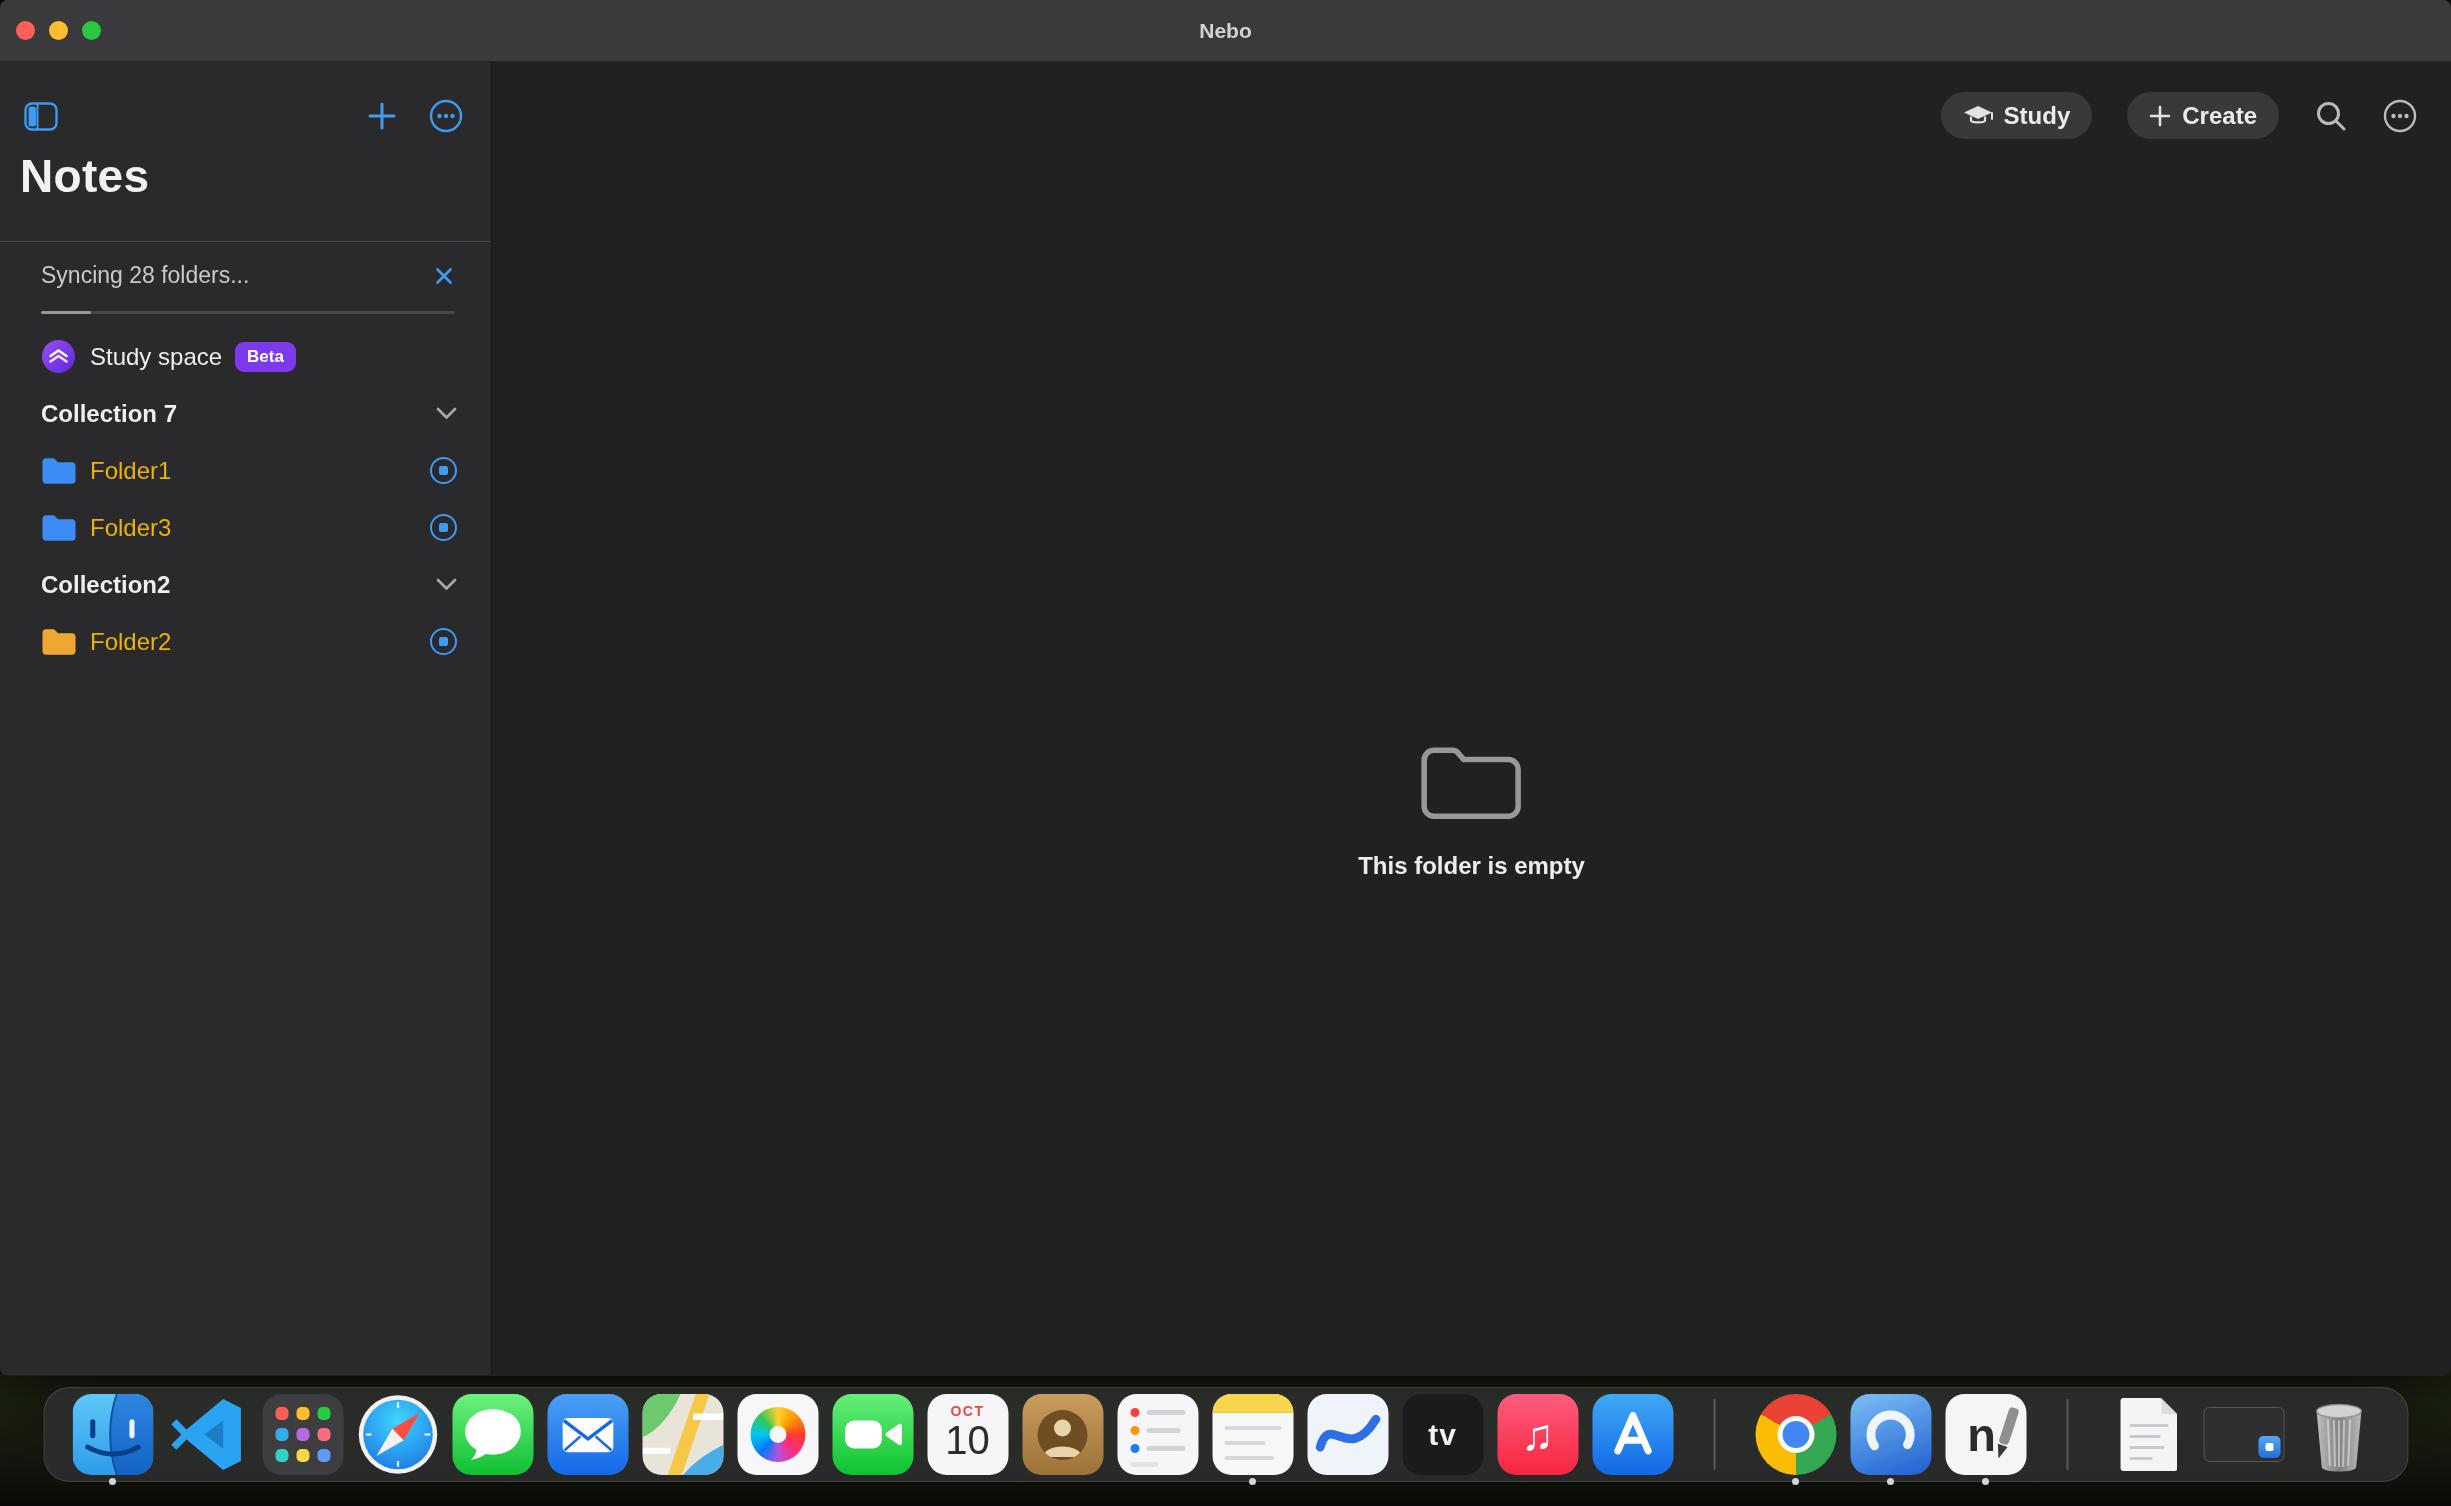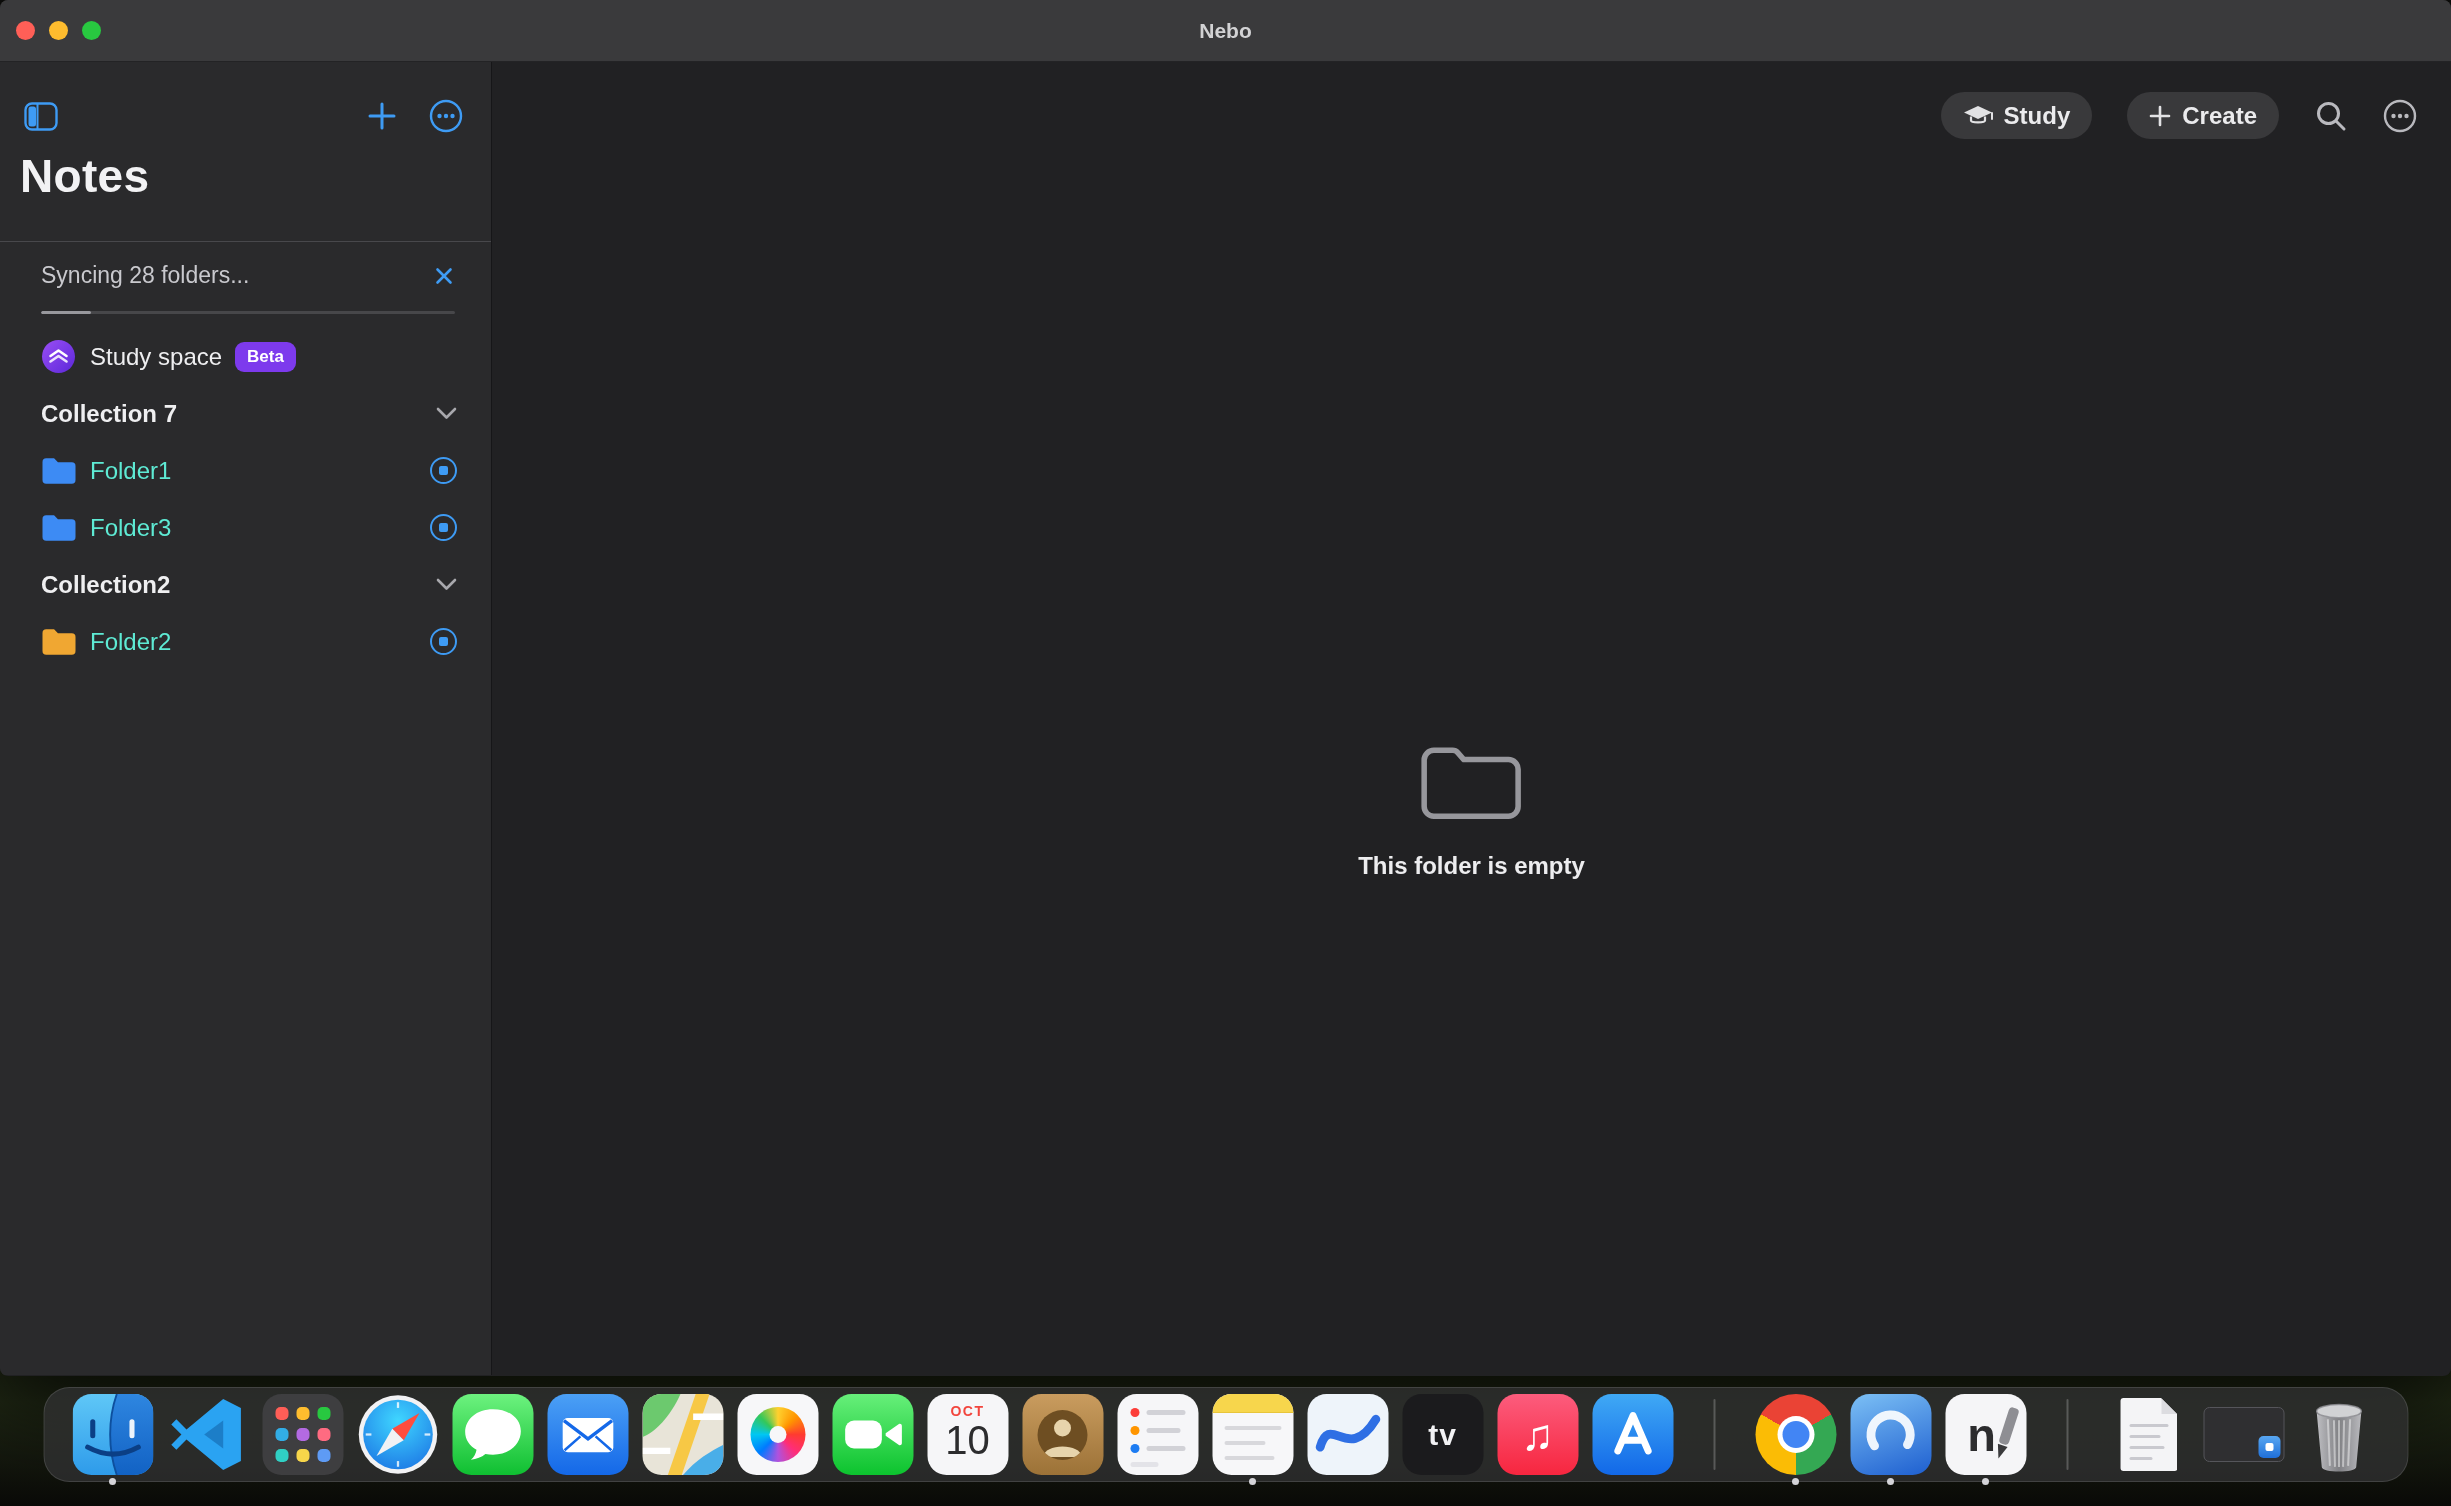--- a/index.html
+++ b/index.html
@@ -34,21 +34,21 @@
   .sync-box { margin-top:38px; border-top:1px solid rgba(120,120,128,.38);
               padding:20px 36px 14px 41px; }
   .sync-row { display:flex; align-items:center; justify-content:space-between; }
   .sync-text { color:#c9c9ce; font-size:23px; }
   .progress-track { margin-top:22px; height:3px; background:#47474a; border-radius:2px; overflow:hidden; }
   .progress-fill { height:100%; background:#98989d; border-radius:2px; }
 
   .row { height:57px; display:flex; align-items:center; padding:0 34px 0 41px; }
   .row .spacer { flex:1; }
   .section-label { color:#efeff1; font-weight:700; font-size:24px; }
-  .folder-label { color:#5eead4; font-size:24px; margin-left:13px; }
+  .folder-label { color:#eab308; font-size:24px; margin-left:13px; }
   .ss-label { color:#eeeef0; font-size:24px; margin-left:14px; }
   .beta { margin-left:13px; color:#fff; font-size:17px; font-weight:700;
           padding:5px 12px; border-radius:9px; background:#7d3aed; }
   .folder-glyph { display:flex; }
   .sync-ind { width:27px; height:27px; border:2.2px solid currentColor; border-radius:50%;
               position:relative; flex:0 0 auto; }
   .sync-ind::after { content:""; position:absolute; inset:0; margin:auto; width:9px; height:9px;
                      background:currentColor; border-radius:2px; }
 
   

